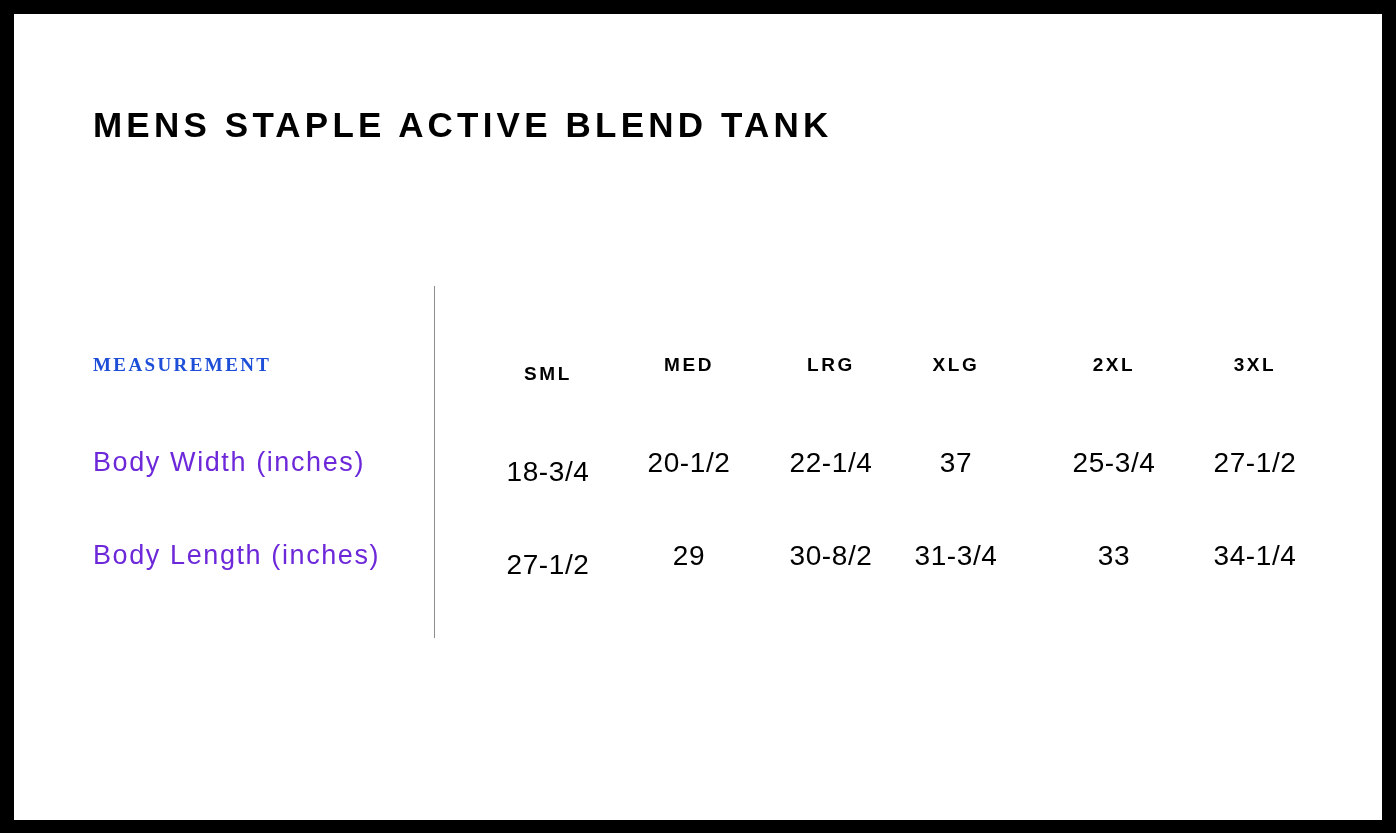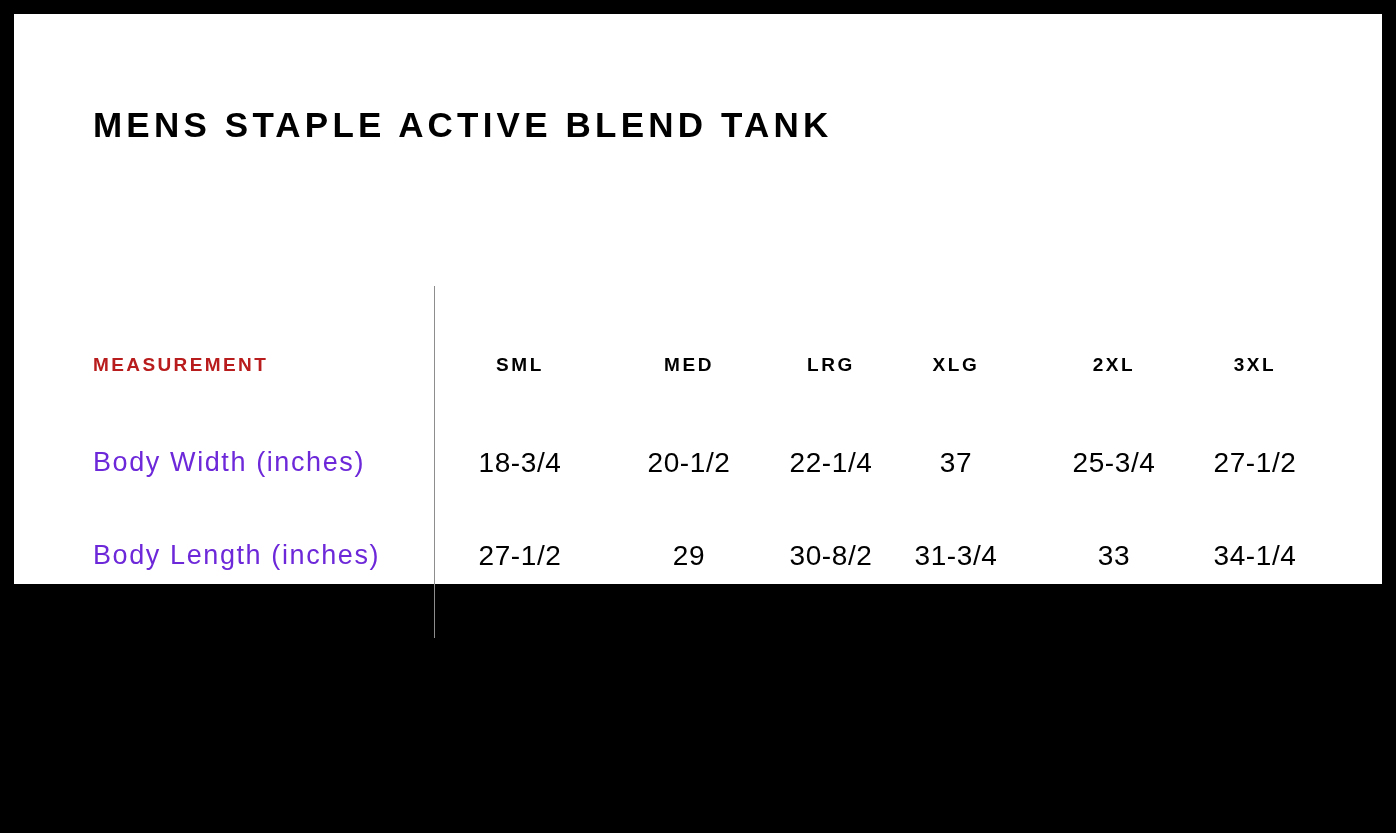--- a/index.html
+++ b/index.html
@@ -11,21 +11,21 @@
     width: 1396px;
     height: 833px;
     font-family: "Liberation Sans", sans-serif;
     overflow: hidden;
   }
   .page {
     position: absolute;
     left: 14px;
     top: 14px;
     width: 1368px;
-    height: 570px;
+    height: 806px;
     background: #ffffff;
     box-sizing: border-box;
   }
   .title {
     position: absolute;
     left: 79px;
     top: 91px;
     font-size: 35px;
     font-weight: bold;
     letter-spacing: 4.2px;
@@ -61,23 +61,24 @@
   .cell-label {
     position: absolute;
     left: 79px;
     top: -14px;
     font-size: 21px;
     letter-spacing: 2.1px;
     white-space: nowrap;
   }
   .cell-label.header {
     font-weight: bold;
-    color: #b91c1c;
+    color: #1d4ed8;
     font-size: 19px;
     letter-spacing: 2.4px;
+    font-family: Liberation Serif, serif;
   }
   .cell-label.body {
     color: #6d28d9;
     font-size: 27px;
     letter-spacing: 1.6px;
   }
   .cell-size {
     position: absolute;
     top: -14px;
     width: 140px;
@@ -87,21 +88,21 @@
     white-space: nowrap;
   }
   .cell-size.header {
     font-weight: bold;
     font-size: 19px;
     letter-spacing: 2.6px;
   }
   .cell-size.body {
     letter-spacing: 0.6px;
   }
-  .col-0 { left: 436px; }
+  .col-0 { left: 464px; margin-top: 9px; }
   .col-1 { left: 605px; }
   .col-2 { left: 747px; }
   .col-3 { left: 872px; }
   .col-4 { left: 1030px; }
   .col-5 { left: 1171px; }
 
   .footnote {
     position: absolute;
     left: 79px;
     top: 704px;

